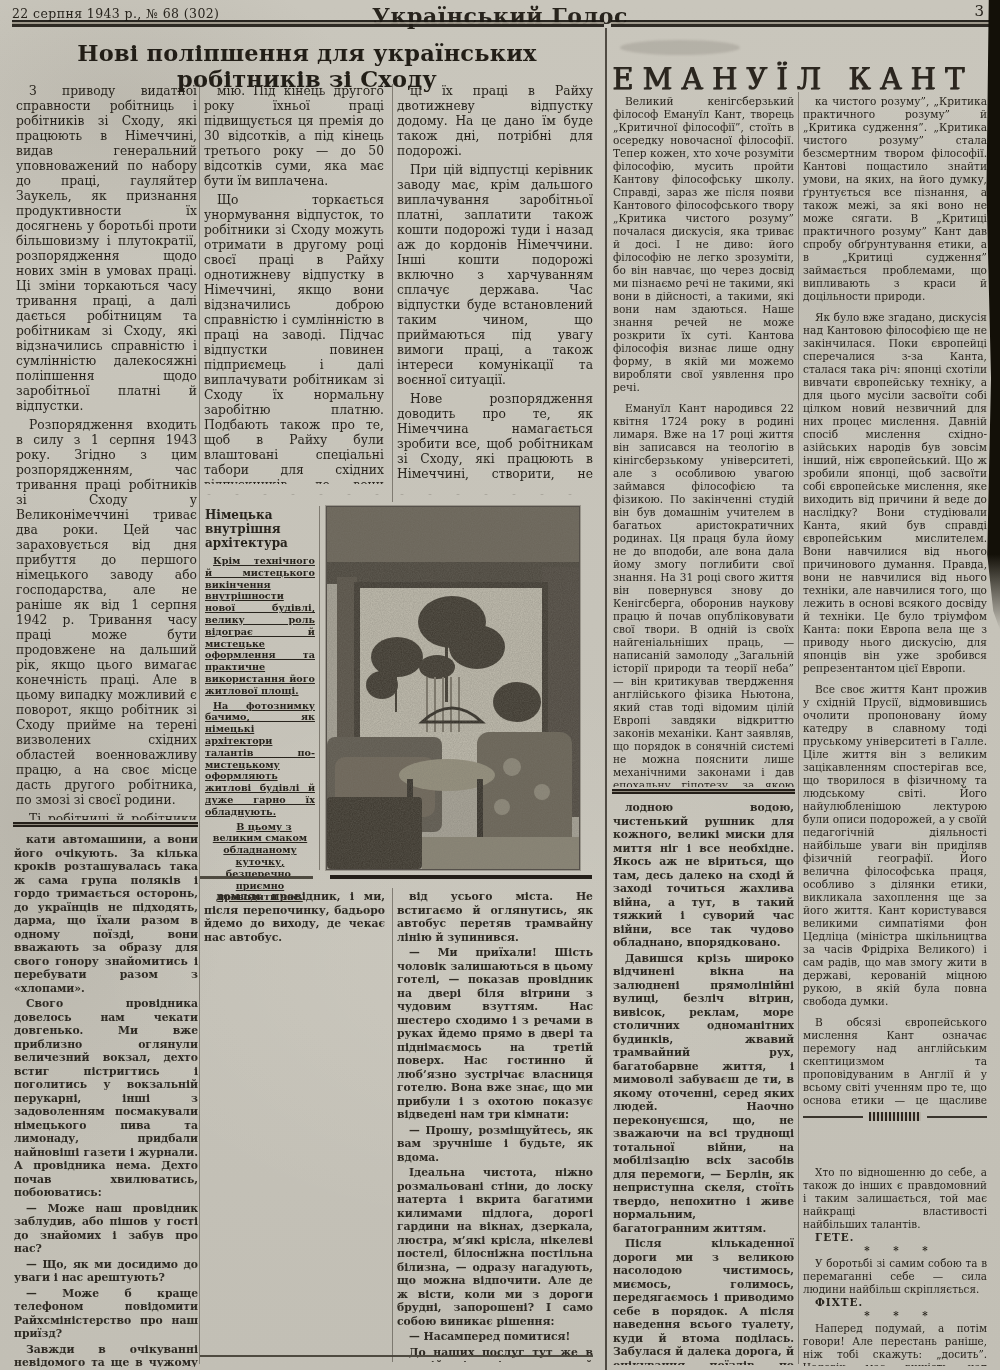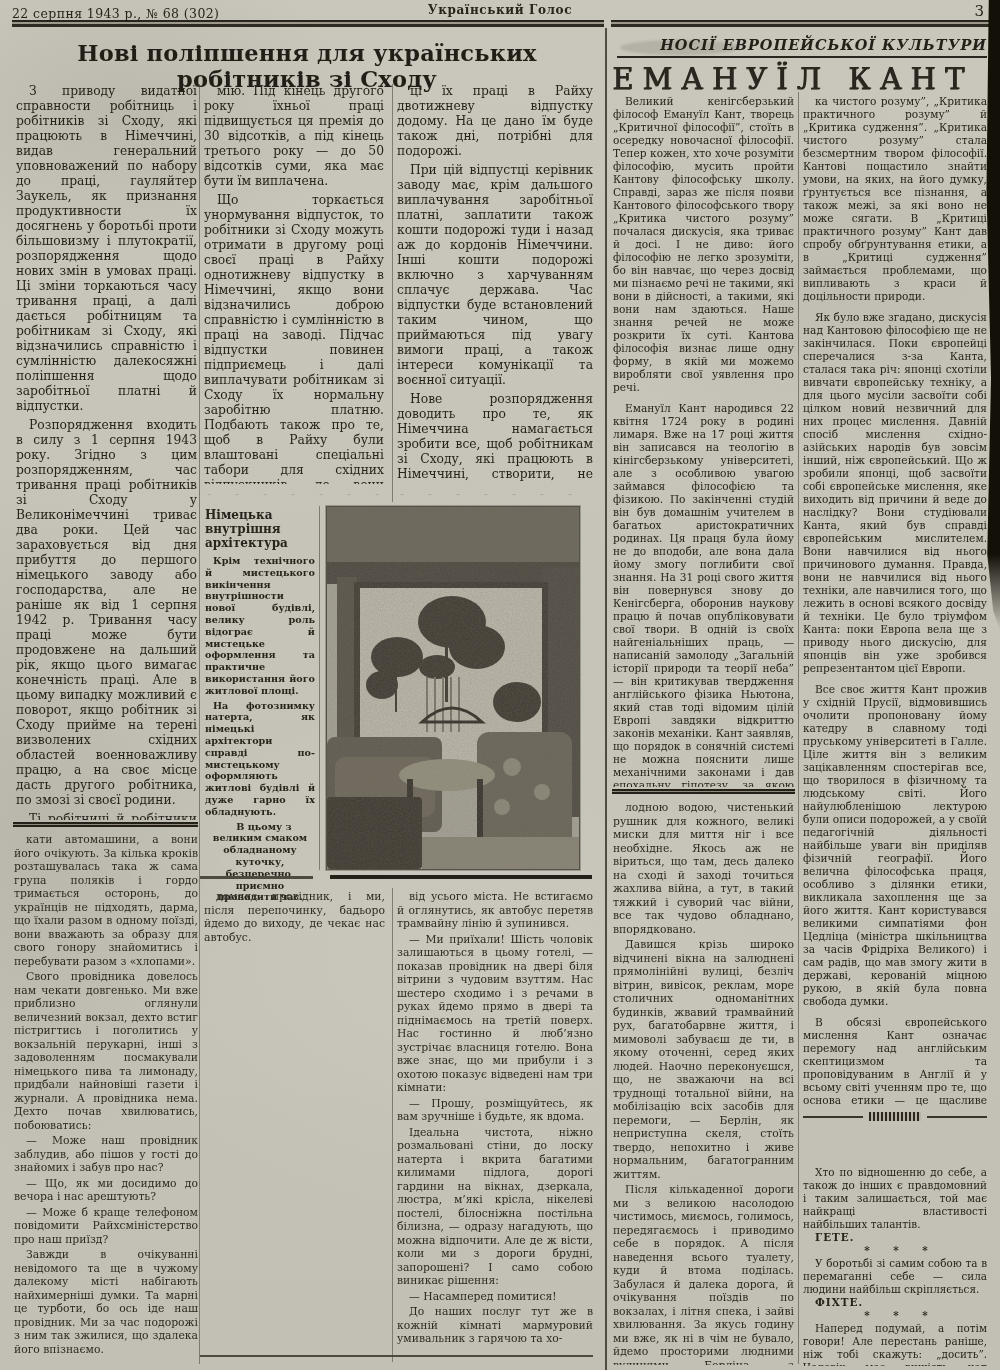--- a/index.html
+++ b/index.html
@@ -11,38 +11,38 @@
       radial-gradient(ellipse 500px 300px at 85% 20%, rgba(120,114,100,.10), transparent 60%),
       radial-gradient(ellipse 600px 400px at 50% 70%, rgba(255,252,240,.10), transparent 70%),
       radial-gradient(ellipse 300px 500px at 3% 60%, rgba(100,95,84,.12), transparent 70%),
       linear-gradient(180deg,#c9c6bc, #c5c2b8 60%, #c2bfb5);
     font-family:"DejaVu Serif","Liberation Serif",serif;
     color:#28241d;
   }
   .abs{position:absolute;}
   
   .m-date{left:12px;top:6px;font-size:12.5px;letter-spacing:.4px;}
-  .m-title{left:0;right:0;top:3px;text-align:center;font-weight:bold;font-size:12px;letter-spacing:.6px;}
+  .m-title{left:0;right:0;top:3px;text-align:center;font-weight:bold;font-size:22px;letter-spacing:.6px;}
   .m-page{right:16px;top:2px;font-size:15px;}
   .dblrule{height:7px;background:linear-gradient(180deg,#1b1813 0 2.5px,#9a9487 2.5px 4.2px,#211d17 4.2px 100%);opacity:.92;}
   .thickrule{background:linear-gradient(180deg,#241f19 0 45%,#8e887b 45% 60%,#241f19 60% 100%);}
   .thinrule{background:#4e4a40;}
   .vline{width:1px;background:rgba(70,64,54,.55);}
   .vmain{width:2px;background:rgba(40,35,28,.75);}
   
   .headline{font-weight:bold;font-size:22.5px;line-height:26px;text-align:center;letter-spacing:.2px;color:#221e17;}
   
   .art1{font-size:12.3px;line-height:15px;text-align:justify;overflow:hidden;}
   .art1 p{margin:0 0 4px 0;text-indent:13px;}
-  .art2{font-weight:normal;font-size:10.8px;line-height:13.5px;text-align:justify;overflow:hidden;color:#2e2a23;}
+  .art2{font-weight:bold;font-size:10.8px;line-height:13.5px;text-align:justify;overflow:hidden;color:#2e2a23;}
   .art2 p{margin:0 0 2px 0;text-indent:12px;}
   .kant{font-size:10.6px;line-height:13px;text-align:justify;overflow:hidden;}
   .kant p{margin:0 0 8px 0;text-indent:12px;}
   .capt{font-weight:bold;font-size:9.6px;line-height:11.8px;text-align:justify;overflow:hidden;}
-  .capt p{margin:0 0 3px 0;text-indent:8px;}
+  .capt p{margin:0 0 3px 0;text-indent:8px;text-decoration:underline;}
   .capt-head{font-weight:bold;font-size:12px;line-height:14px;margin:0 0 5px 0;}
   .kicker{font-style:italic;font-weight:bold;font-size:14.5px;text-align:right;letter-spacing:1px;
           border-bottom:2px solid #2a251e;padding-bottom:3px;color:#242019;}
   .kant-title{font-weight:normal;font-size:29px;letter-spacing:9px;text-align:left;color:#2b261f;
           text-shadow:1px 0 0 #2b261f, 0 1px 0 rgba(43,38,31,.6);}
   .script-title{font-style:italic;font-weight:bold;font-size:27px;text-align:center;letter-spacing:1px;color:#26221b;}
   .quotes{font-size:10.4px;line-height:13px;text-align:justify;}
   .quotes p{margin:0;text-indent:12px;}
   .q-author{text-align:left;font-weight:bold;letter-spacing:1px;margin:2px 8px 0 0;text-indent:0;}
   .q-sep{text-align:center;letter-spacing:10px;margin:4px 0;font-weight:bold;text-indent:0;}
@@ -90,21 +90,21 @@
   <div class="abs wavy" style="left:395px;top:487px;width:198px;">
     <svg width="198" height="8" viewBox="0 0 198 8">
         <path d="M0 4 q7 -5 14 0 t14 0 t14 0 t14 0 t14 0 t14 0 t14 0 t14 0 t14 0 t14 0 t14 0 t14 0 t14 0 t14 0" fill="none" stroke="#3a352d" stroke-width="1.4"></path>
       </svg>
   </div>
 
   <div class="abs" style="left:205px;top:508px;width:110px;">
     <div class="capt-head">Німецька внутрішня архітектура</div>
     <div class="capt">
       <p>Крім технічного й мистецького викінчення внутрішности нової будівлі, велику роль відограє й мистецьке оформлення та практичне використання його житлової площі.</p>
-      <p>На фотознимку натерта, як німецькі архітектори справді по-мистецькому оформляють житлові будівлі й дуже гарно їх обладнують.</p>
+      <p>На фотознимку бачимо, як німецькі архітектори талантів по-мистецькому оформляють житлові будівлі й дуже гарно їх обладнують.</p>
       <p style="text-align:center;">В цьому з великим смаком обладнаному куточку, безперечно, приємно проводити час.</p>
     </div>
   </div>
 
   <div class="abs photo" style="left:326px;top:506px;width:252px;height:362px;">
     <svg width="252" height="362" viewBox="0 0 252 362">
       <defs>
         <filter id="grain">
             <feTurbulence type="fractalNoise" baseFrequency="0.9" numOctaves="2" result="n"></feTurbulence>
             <feColorMatrix in="n" type="matrix" values="0 0 0 0 0.2 0 0 0 0 0.19 0 0 0 0 0.16 0 0 0 0.45 0"></feColorMatrix>
@@ -150,21 +150,21 @@
     </svg>
   </div>
   <div class="abs thinrule" style="left:200px;top:876px;width:113px;height:3px;"></div>
   <div class="abs thickrule" style="left:330px;top:875px;width:262px;height:4px;"></div>
 
   <div class="abs thickrule" style="left:13px;top:822px;width:185px;height:5px;"></div>
   <div class="abs art2" style="left:14px;top:833px;width:184px;height:534px;">
     <p>кати автомашини, а вони його очікують. За кілька кроків розташувалась така ж сама група поляків і гордо тримається осторонь, до українців не підходять, дарма, що їхали разом в одному поїзді, вони вважають за образу для свого гонору знайомитись і перебувати разом з «хлопами».</p>
     <p>Свого провідника довелось нам чекати довгенько. Ми вже приблизно оглянули величезний вокзал, дехто встиг пістригтись і поголитись у вокзальній перукарні, інші з задоволенням посмакували німецького пива та лимонаду, придбали найновіші газети і журнали. А провідника нема. Дехто почав хвилюватись, побоюватись:</p>
     <p>— Може наш провідник заблудив, або пішов у гості до знайомих і забув про нас?</p>
-    <p>— Що, як ми досидимо до вечора і нас арештують?</p>
+    <p>— Що, як ми досидимо до уваги і нас арештують?</p>
     <p>— Може б краще телефоном повідомити Райхсміністерство про наш приїзд?</p>
     <p>Завжди в очікуванні невідомого та ще в чужому далекому місті набігають найхимерніші думки. Та марні це турботи, бо ось іде наш провідник. Ми за час подорожі з ним так зжилися, що здалека його впізнаємо.</p>
 
   </div>
   <div class="abs art2" style="left:204px;top:890px;width:181px;height:472px;">
     <p>домляє провідник, і ми, після перепочинку, бадьоро йдемо до виходу, де чекає нас автобус.</p>
   </div>
   <div class="abs art2" style="left:397px;top:890px;width:196px;height:472px;">
     <p>від усього міста. Не встигаємо й оглянутись, як автобус перетяв трамвайну лінію й зупинився.</p>
     <p>— Ми приїхали! Шість чоловік залишаються в цьому готелі, — показав провідник на двері біля вітрини з чудовим взуттям. Нас шестеро сходимо і з речами в руках йдемо прямо в двері та піднімаємось на третій поверх. Нас гостинно й люб’язно зустрічає власниця готелю. Вона вже знає, що ми прибули і з охотою показує відведені нам три кімнати:</p>
@@ -176,21 +176,20 @@
   <div class="abs thinrule" style="left:200px;top:1355px;width:393px;height:2px;"></div>
 
   <div class="abs vline" style="left:199px;top:84px;height:1280px;"></div>
   <div class="abs vline" style="left:392px;top:84px;height:418px;"></div>
   <div class="abs vline" style="left:392px;top:888px;height:474px;"></div>
   <div class="abs vline" style="left:319px;top:506px;height:364px;"></div>
   <div class="abs vmain" style="left:605px;top:28px;height:1342px;"></div>
   <div class="abs vline" style="left:798px;top:92px;height:1272px;"></div>
 
   <div class="abs smudge" style="left:620px;top:40px;width:120px;height:15px;"></div>
-  <div class="abs kicker" style="left:617px;top:36px;width:370px;">НОСІЇ ЕВРОПЕЙСЬКОЇ КУЛЬТУРИ</div>
   <div class="abs kant-title" style="left:612px;top:62px;width:378px;">ЕМАНУЇЛ КАНТ</div>
   <div class="abs kant" style="left:613px;top:95px;width:181px;height:692px;">
     <p>Великий кенігсберзький філософ Емануїл Кант, творець „Критичної філософії”, стоїть в осередку новочасної філософії. Тепер кожен, хто хоче розуміти філософію, мусить пройти Кантову філософську школу. Справді, зараз же після появи Кантового філософського твору „Критика чистого розуму” почалася дискусія, яка триває й досі. І не диво: його філософію не легко зрозуміти, бо він навчає, що через досвід ми пізнаємо речі не такими, які вони в дійсності, а такими, які вони нам здаються. Наше знання речей не може розкрити їх суті. Кантова філософія визнає лише одну форму, в якій ми можемо виробляти свої уявлення про речі.</p>
     <p>Емануїл Кант народився 22 квітня 1724 року в родині лимаря. Вже на 17 році життя він записався на теологію в кінігсберзькому університеті, але з особливою увагою займався філософією та фізикою. По закінченні студій він був домашнім учителем в багатьох аристократичних родинах. Ця праця була йому не до вподоби, але вона дала йому змогу поглибити свої знання. На 31 році свого життя він повернувся знову до Кенігсберга, оборонив наукову працю й почав опубліковувати свої твори. В одній із своїх найгеніальніших праць, — написаній замолоду „Загальній історії природи та теорії неба” — він критикував твердження англійського фізика Ньютона, який став тоді відомим цілій Европі завдяки відкриттю законів механіки. Кант заявляв, що порядок в сонячній системі не можна пояснити лише механічними законами і дав епохальну гіпотезу, за якою сонячні системи небесних тіл утворилися з первісної мряки, що оберталася довкола своєї осі. Цю гіпотезу незалежно від Канта через 41 рік висунув і француз Лаплас. Вона ввійшла в природознавство під назвою Канто-Лапласівської гіпотези.</p>
 
   </div>
   <div class="abs kant" style="left:803px;top:95px;width:184px;height:1014px;">
     <p>ка чистого розуму”, „Критика практичного розуму” й „Критика судження”. „Критика чистого розуму” стала безсмертним твором філософії. Кантові пощастило знайти умови, на яких, на його думку, ґрунтується все пізнання, а також межі, за які воно не може сягати. В „Критиці практичного розуму” Кант дав спробу обґрунтування етики, а в „Критиці судження” займається проблемами, що випливають з краси й доцільности природи.</p>
     <p>Як було вже згадано, дискусія над Кантовою філософією ще не закінчилася. Поки європейці сперечалися з-за Канта, сталася така річ: японці схотіли вивчати європейську техніку, а для цього мусіли засвоїти собі цілком новий незвичний для них процес мислення. Давній спосіб мислення східно-азійських народів був зовсім інший, ніж європейський. Що ж зробили японці, щоб засвоїти собі європейське мислення, яке виходить від причини й веде до наслідку? Вони студіювали Канта, який був справді європейським мислителем. Вони навчилися від нього причинового думання. Правда, вони не навчилися від нього техніки, але навчилися того, що лежить в основі всякого досвіду й техніки. Це було тріумфом Канта: поки Европа вела ще з приводу нього дискусію, для японців він уже зробився репрезентантом цієї Европи.</p>
     <p>Все своє життя Кант прожив у східній Прусії, відмовившись очолити пропоновану йому катедру в славному тоді пруському університеті в Галле. Ціле життя він з великим зацікавленням спостерігав все, що творилося в фізичному та людському світі. Його найулюбленішою лектурою були описи подорожей, а у своїй педагогічній діяльності найбільше уваги він приділяв фізичній географії. Його велична філософська праця, особливо з ділянки етики, викликала захоплення ще за його життя. Кант користувався великими симпатіями фон Цедліца (міністра шкільництва за часів Фрідріха Великого) і сам радів, що мав змогу жити в державі, керованій міцною рукою, в якій була повна свобода думки.</p>

